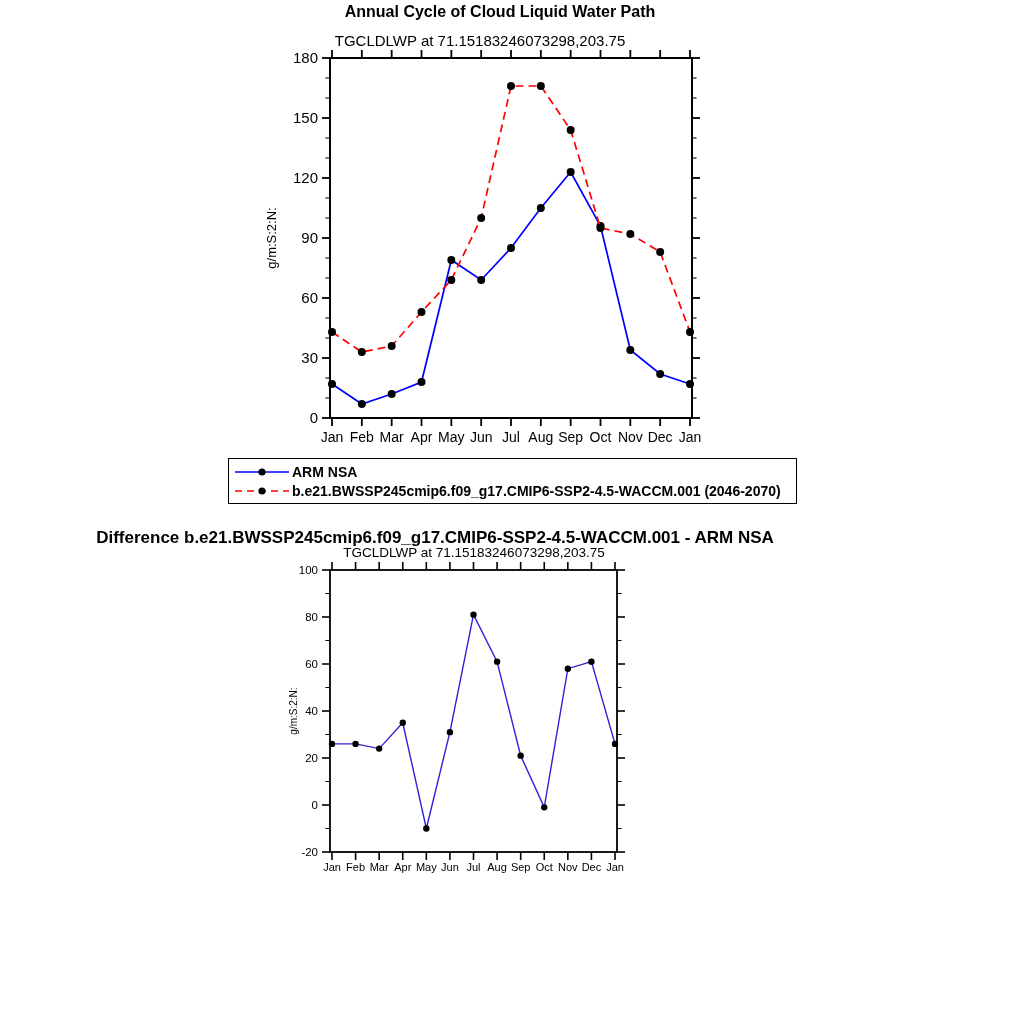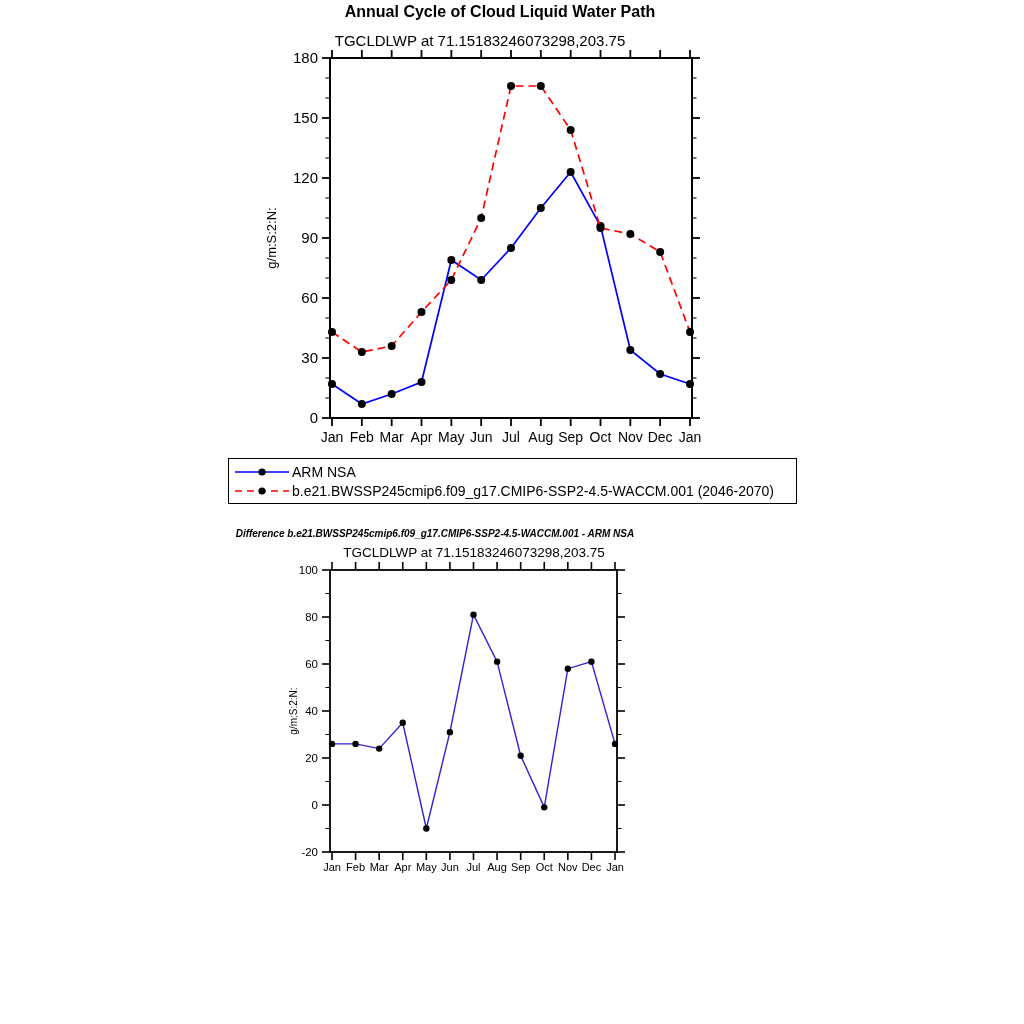--- a/index.html
+++ b/index.html
@@ -5,32 +5,32 @@
   html,body{margin:0;padding:0;background:#ffffff;}
   #page{
     position:relative;width:1024px;height:1024px;background:#ffffff;overflow:hidden;
     font-family:"Liberation Sans", sans-serif;color:#000;
   }
   .abs{position:absolute;white-space:nowrap;}
   .centered{transform:translateX(-50%);}
   #title1{left:500px;top:3px;font-size:16px;font-weight:bold;}
   #subtitle1{left:480px;top:32px;font-size:15px;}
   #ylab1{left:271px;top:238px;font-size:13px;transform:translate(-50%,-50%) rotate(-90deg);}
-  #title2{left:435px;top:528px;font-size:10px;font-weight:bold;font-style:italic;}
+  #title2{left:435px;top:528px;font-size:17px;font-weight:bold;}
   #subtitle2{left:474px;top:545px;font-size:13.5px;}
   #ylab2{left:293px;top:711px;font-size:10px;transform:translate(-50%,-50%) rotate(-90deg);}
   #chart-canvas{position:absolute;left:0;top:0;}
   svg text{font-family:"Liberation Sans", sans-serif;fill:#000;}
   #legend{
     position:absolute;left:228px;top:458px;width:562px;height:38px;
     border:1.6px solid #000;background:#fff;
     display:flex;flex-direction:column;justify-content:space-around;
     padding:3px 0 3px 5px;
   }
-  .legend-entry{display:flex;align-items:center;height:18px;font-size:14px;}
+  .legend-entry{display:flex;align-items:center;height:18px;font-size:14px;font-weight:bold;}
   .legend-entry svg{flex:0 0 auto;}
   .legend-label{margin-left:2px;}
 </style>
 </head>
 <body>
 
 <div id="page">
 
   <div id="title1" class="abs centered">Annual Cycle of Cloud Liquid Water Path</div>
 

